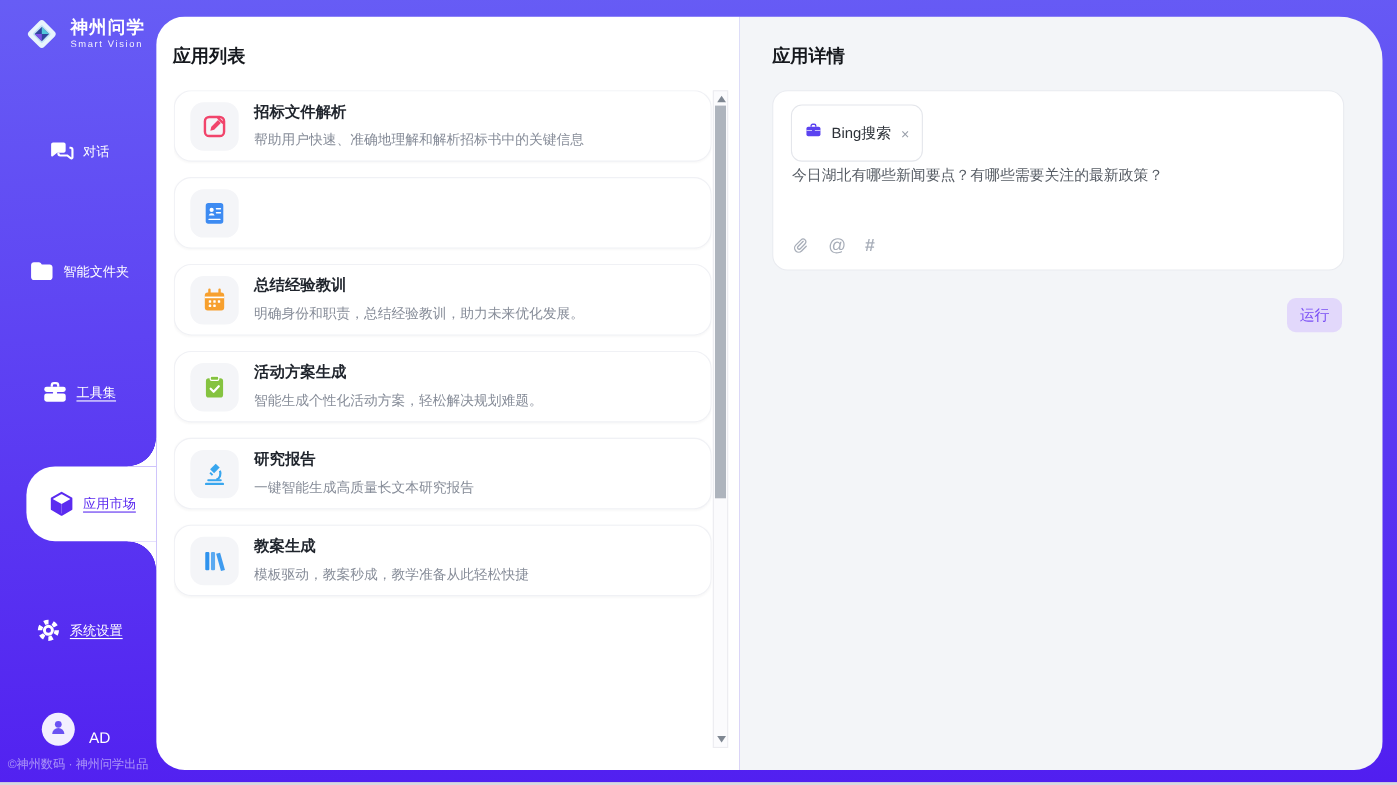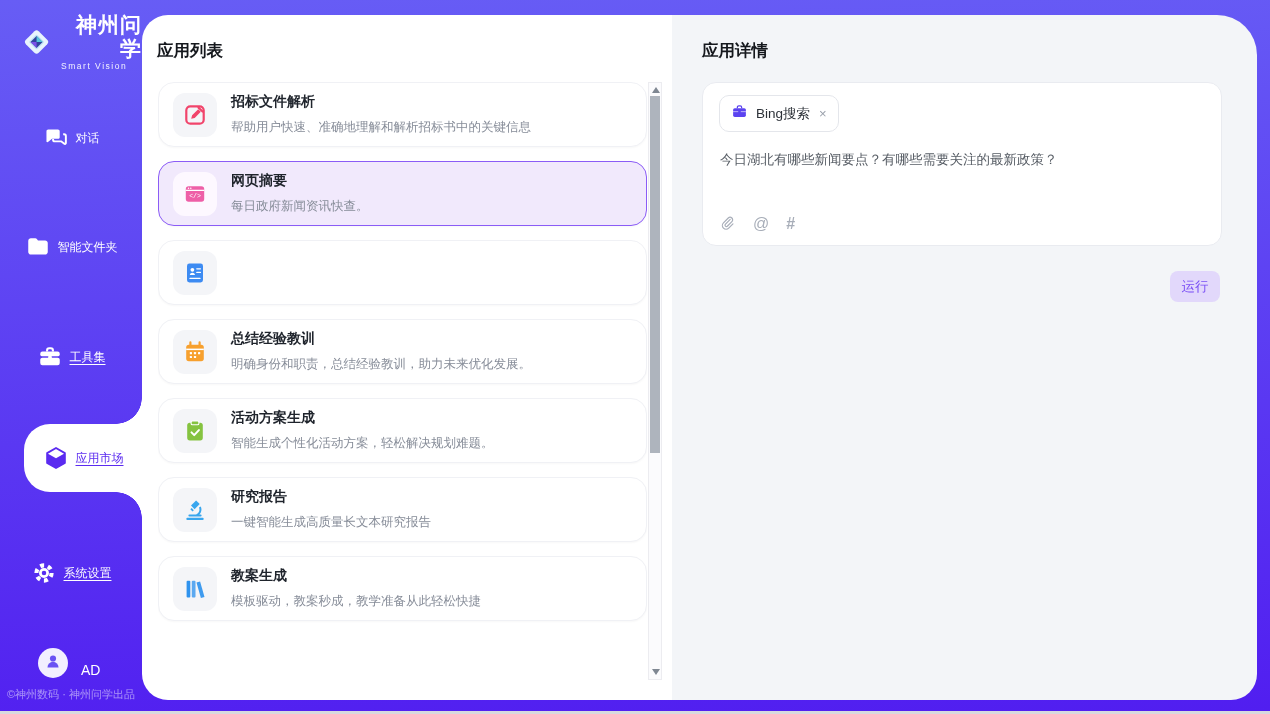--- a/index.html
+++ b/index.html
@@ -12,21 +12,21 @@
   }
   
   .frame {
     position:absolute; left:0; top:0; width:1270px; height:711px;
     background: linear-gradient(178deg, var(--frame-top,#675df5) 0%, var(--frame-bottom,#511ef0) 100%);
   }
   
   .sidebar { position:absolute; left:0; top:0; width:142px; height:711px; }
   .brand { position:absolute; left:20px; top:13px; display:flex; align-items:center; gap:8px; }
   .brand svg { width:36px; height:36px; }
-  .brand-name { color:#fff; font-size:21px; font-weight:bold; letter-spacing:1px; line-height:1.15;text-align:right; }
+  .brand-name { color:#fff; font-size:16px; font-weight:bold; letter-spacing:1px; line-height:1.15; }
   .brand-sub { color:rgba(255,255,255,.92); font-size:8.5px; letter-spacing:1.5px; }
   .nav-item {
     position:absolute; left:0; width:142px; height:60px;
     display:flex; flex-direction:row; align-items:center; justify-content:center; gap:7px;
     cursor:pointer;
   }
   .nav-item .nav-icon { width:26px; height:26px; display:flex; }
   .nav-item .nav-icon svg { width:26px; height:26px; }
   .nav-label { color:#fff; font-size:12px; }
   .nav-label.u { text-decoration: underline; text-underline-offset:3px; }
@@ -89,21 +89,21 @@
   
   .detail-panel { position:relative; flex:1; background:var(--panel-bg,#f3f5f8); }
   .detail-panel .panel-title { position:absolute; left:30px; top:25px; }
   .query-card {
     position:absolute; left:30px; top:67px; width:520px; height:164px;
     background:#fff; border:1px solid #e9ebf0; border-radius:14px;
   }
   .tool-tag {
     position:absolute; left:16px; top:12px;
     display:inline-flex; align-items:center; gap:8px;
-    border:1px solid #e4e6eb; border-radius:10px; padding:7px 11px;
+    border:1px solid #e4e6eb; border-radius:10px; padding:14px 11px;
     background:#fff; cursor:pointer;justify-content:center;
   }
   .tool-tag svg { width:17px; height:17px; }
   .tag-label { font-size:13.5px; color:#2c3138; }
   .tag-close { font-size:13px; color:#9aa0ab; margin-left:1px; cursor:pointer; line-height:1; }
   .query-text { position:absolute; left:17px; top:68px; right:16px; font-size:13.5px; color:#565c64; cursor:text; }
   .attach-row { position:absolute; left:16px; bottom:13px; display:flex; align-items:center; gap:17px; color:#a8aeb9; }
   .attach-row .tb-icon { display:flex; align-items:center; font-size:16px; cursor:pointer; }
   .attach-row svg { width:17px; height:17px; }
   .run-btn {
@@ -207,35 +207,20 @@
                 <rect x="3.3" y="3.3" width="17.4" height="17.4" rx="4" fill="none" stroke="#f1446b" stroke-width="2.2"></rect>
                 <path d="M8.2 15.8l.9-3.5 6.1-6.1 2.6 2.6-6.1 6.1-3.5.9z" fill="#f1446b"></path>
                 <path d="M15.5 4.5l4 4" stroke="#f1446b" stroke-width="2.2" stroke-linecap="round"></path>
               </svg>
             </span>
     <span class="card-texts">
       <div class="card-title">招标文件解析</div>
       <div class="card-desc">帮助用户快速、准确地理解和解析招标书中的关键信息</div>
     </span>
   </div>
-          <div class="card selected">
-    <span class="app-icon">
-              <svg viewBox="0 0 24 24">
-                <rect x="2.8" y="4.2" width="18.4" height="15.6" rx="2.8" fill="#ee5fa7"></rect>
-                <path d="M2.8 8.4h18.4" stroke="#ffffff" stroke-width="1.2"></path>
-                <circle cx="5.5" cy="6.3" r=".75" fill="#ffffff"></circle>
-                <circle cx="7.8" cy="6.3" r=".75" fill="#ffffff"></circle>
-                <text x="12" y="16.4" text-anchor="middle" font-size="6.5" fill="#ffffff" font-family="'Liberation Mono', monospace">&lt;/&gt;</text>
-              </svg>
-            </span>
-    <span class="card-texts">
-      <div class="card-title">网页摘要</div>
-      <div class="card-desc">每日政府新闻资讯快查。</div>
-    </span>
-  </div>
           <div class="card">
     <span class="app-icon">
               <svg viewBox="0 0 24 24">
                 <rect x="4" y="2.6" width="16" height="18.8" rx="2.4" fill="#3d8bf2"></rect>
                 <circle cx="9.4" cy="8.8" r="1.9" fill="#ffffff"></circle>
                 <path d="M6.7 13.9a2.8 2.8 0 0 1 5.4 0z" fill="#ffffff"></path>
                 <path d="M13.8 7.8h3.6M13.8 11.4h3.6M7 17.4h10" stroke="#ffffff" stroke-width="1.3" stroke-linecap="round"></path>
               </svg>
             </span>
   </div>

